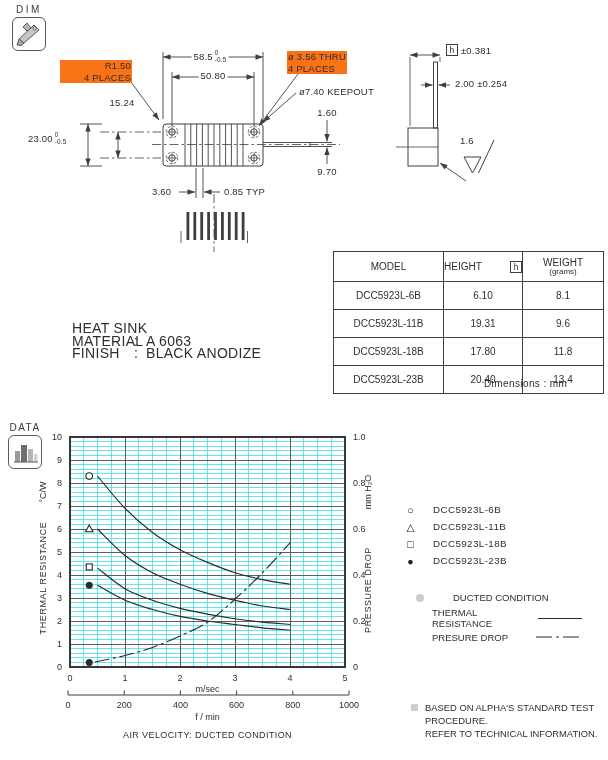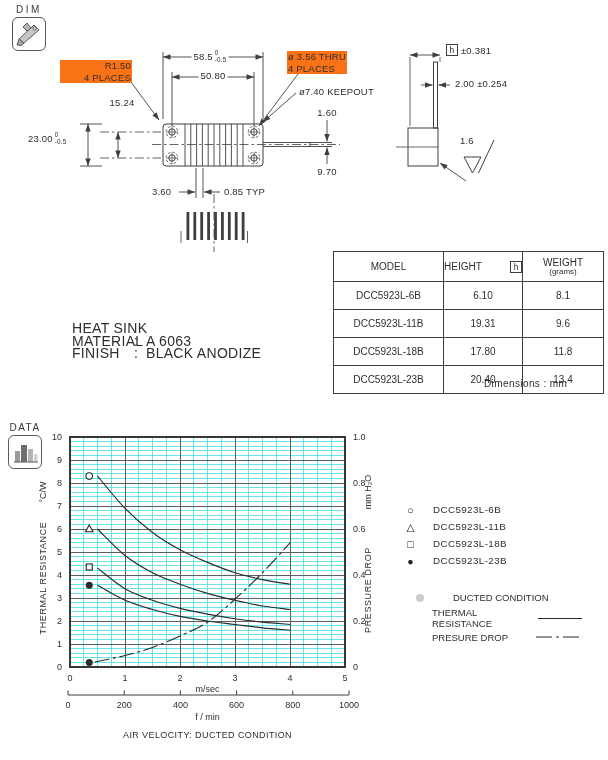--- a/index.html
+++ b/index.html
@@ -441,14 +441,22 @@
       </div>
       <div class="ducted-entry">
         <span>PRESURE DROP</span>
         <svg width="46" height="4" style="position:static;">
           <line x1="0" y1="2" x2="46" y2="2" stroke="#2b2b2b" stroke-width="1.2" stroke-dasharray="16 4 3 4"></line>
         </svg>
       </div>
     </div>
   </div>
 
+  <div class="testnote">
+    <span class="bullet-square"></span>
+    <div>
+      <div>BASED ON ALPHA'S STANDARD TEST</div>
+      <div>PROCEDURE.</div>
+      <div>REFER TO TECHNICAL INFORMATION.</div>
+    </div>
+  </div>
 
 </div>
 
 </body></html>

